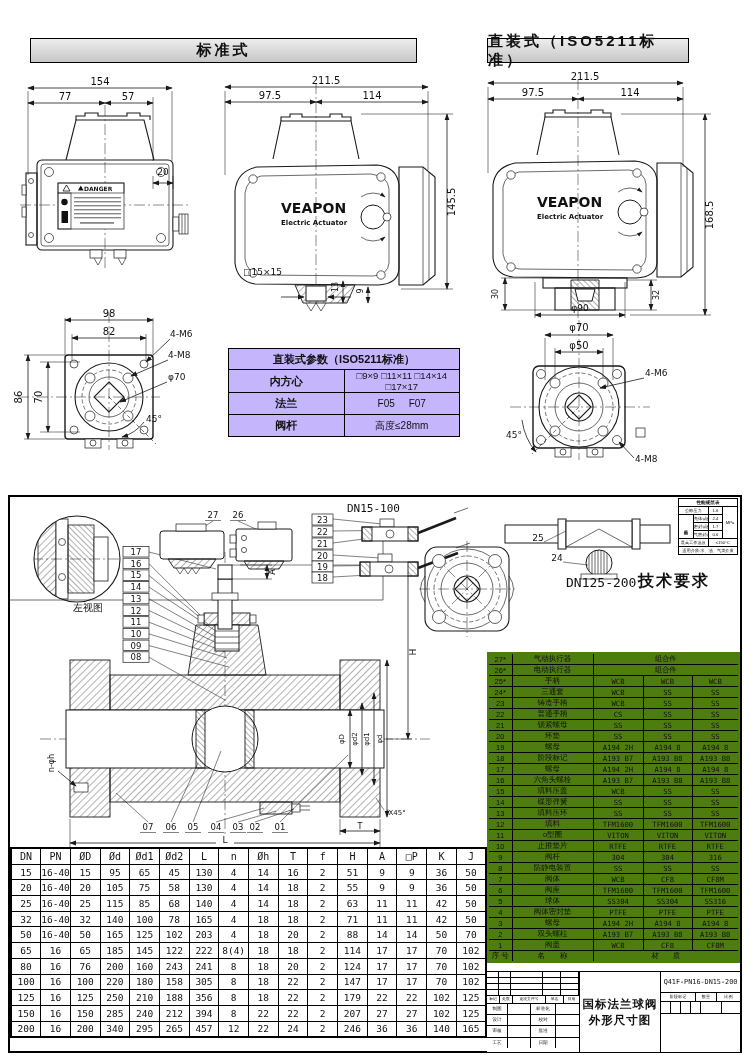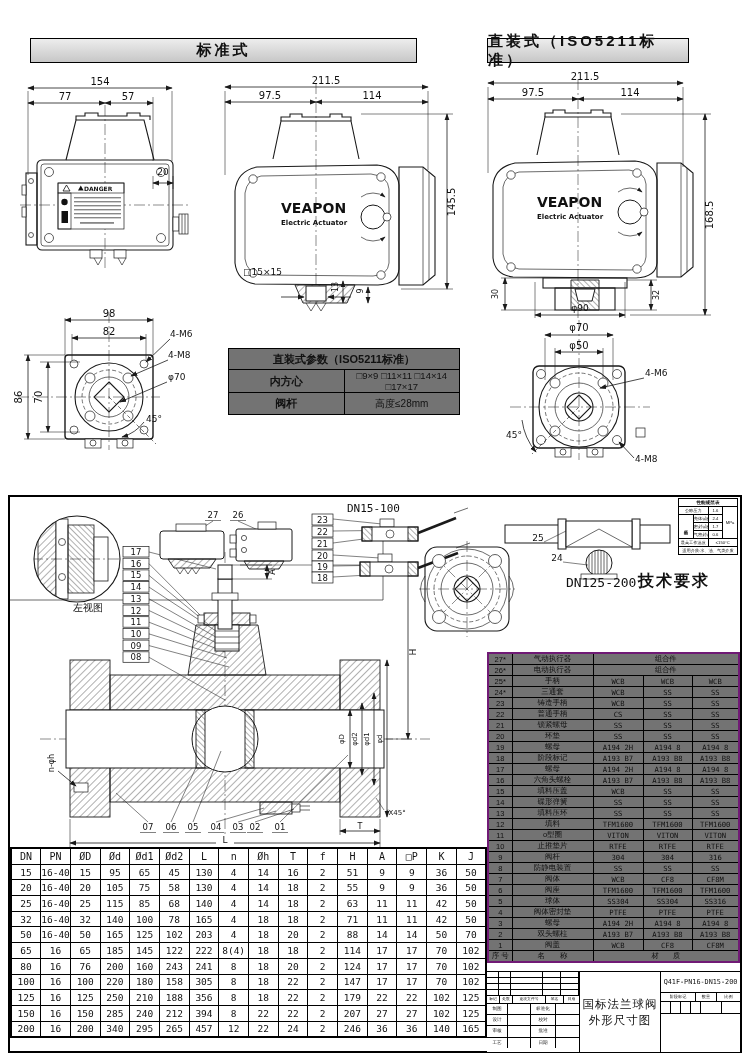--- a/index.html
+++ b/index.html
@@ -24,60 +24,60 @@
   .wt{fill:#fff;stroke:#1a1a1a;stroke-width:0.7}
   .hfa{fill:url(#h1);stroke:#1a1a1a;stroke-width:0.9}
   .hfb{fill:url(#h2);stroke:#1a1a1a;stroke-width:0.9}
   .t6{font-size:6px}.t7{font-size:7px}.t8{font-size:8px}.t85{font-size:8.5px}
   .t9{font-size:9px}.t10{font-size:10px}.t11{font-size:11px}
   .t13{font-size:13px}.t14{font-size:14px;font-weight:bold}
   .mono{font-family:"DejaVu Sans Mono","Liberation Mono",monospace}
   .bold{font-weight:bold}
   .thk{stroke:#1a1a1a;stroke-width:2.6;fill:none}
   
-  .ptab{border-collapse:collapse;table-layout:fixed;background:#737373}
+  .ptab{border-collapse:collapse;table-layout:fixed;background:#c4b5fd}
   .ptab td{border:1.4px solid #000;text-align:center;font-size:10px;height:21px;padding:0 2px}
   .ptab .pt-title{font-size:11px;font-weight:bold;height:20px}
   .ptab .pt-l{width:60px;font-weight:bold;font-size:11px}
   .ptab .pt-sq{font-size:9.5px}
   
   .bbox{left:8px;top:495px;width:730px;height:554px;border:2px solid #000;background:#fff}
   
   .perf{border-collapse:collapse;background:#fff;table-layout:fixed}
   .perf td{border:0.8px solid #000;font-size:4.2px;text-align:center;padding:0;height:7px;
            white-space:nowrap;overflow:hidden}
   .perf .pt{font-size:4.6px;font-weight:bold}
   .perf .rot{writing-mode:vertical-rl;text-orientation:upright;width:6px;letter-spacing:0}
   
   .tech{background:transparent}
   .tech .tt{font-size:16px;font-weight:bold;text-align:center;letter-spacing:2px;margin-bottom:2px}
   .tech div{font-size:8.4px;line-height:11.4px;white-space:nowrap}
   
-  .parts{border-collapse:collapse;table-layout:fixed;background:#737373;border:2px solid #701a75}
+  .parts{border-collapse:collapse;table-layout:fixed;background:#4d7c0f;border:2px solid #4d7c0f}
   .parts td{border:1px solid #000;font-size:7.5px;text-align:center;height:9.4px;
             padding:0;white-space:nowrap;overflow:hidden}
   .parts td+td+td{font-family:"DejaVu Sans Mono","Liberation Mono",monospace;font-size:7.2px}
   
   .dimt{border-collapse:collapse;table-layout:fixed;background:#fff;border:2px solid #000}
   .dimt td{border:1px solid #000;text-align:center;font-size:9.5px;height:14.7px;padding:0;
            font-family:"DejaVu Sans Mono","Liberation Mono",monospace;white-space:nowrap}
   .dimt thead td{font-size:10px}
   
   .tblock{display:flex;background:#fff;border-top:1.5px solid #000}
   .tb-left{width:92px;border-right:1px solid #000}
   .tb-revgrid{height:24px;display:grid;grid-template-columns:12px 12px 32px 18px 18px;
               grid-auto-rows:6px}
   .tb-revgrid i{border-right:1px solid #000;border-bottom:1px solid #000}
   .tb-revhead{display:flex;border-bottom:1px solid #000}
   .tb-revhead span{font-size:3.8px;text-align:center;border-right:1px solid #000;height:7px;line-height:7px;overflow:hidden}
   .tb-rolerow{display:flex;border-bottom:1px solid #000;height:10.2px}
   .tb-rolerow span{font-size:4.6px;line-height:10px;text-align:center;border-right:1px solid #000;overflow:hidden}
   .tb-center{width:81px;border-right:1px solid #000;display:flex;flex-direction:column;
              align-items:center;justify-content:center}
-  .tb-center div{font-size:11.5px;font-weight:normal;letter-spacing:1px;line-height:16px}
+  .tb-center div{font-size:11.5px;font-weight:bold;letter-spacing:1px;line-height:16px}
   .tb-right{width:80px;display:flex;flex-direction:column}
   .tb-model{height:20px;border-bottom:1px solid #000;font-size:6.8px;display:flex;
             align-items:center;justify-content:center;
             font-family:"DejaVu Sans Mono","Liberation Mono",monospace}
   .tb-shead{display:flex;border-bottom:1px solid #000;height:8px}
   .tb-shead span{font-size:4.2px;line-height:8px;text-align:center;border-right:1px solid #000}
   .tb-scells{display:flex;height:11px;border-bottom:1px solid #000}
   .tb-scells i{border-right:1px solid #000;width:9px}
   .tb-rest{flex:1}
 </style>
@@ -326,20 +326,24 @@
 </svg>
 
 <table class="ptab abs" style="left:228px;top:348px;width:232px">
   <tbody>
       <tr>
         <td colspan="2" class="pt-title">直装式参数（ISO5211标准）</td>
       </tr>
   <tr>
     <td class="pt-l">内方心</td>
     <td class="pt-sq">□9×9 □11×11 □14×14 □17×17</td>
+  </tr>
+  <tr>
+    <td class="pt-l">法兰</td>
+    <td>F05&nbsp;&nbsp;&nbsp;&nbsp;&nbsp;F07</td>
   </tr>
   <tr>
     <td class="pt-l">阀杆</td>
     <td>高度≤28mm</td>
   </tr>
 </tbody>
   </table>
 
 <svg class="abs" style="left:470px;top:300px" width="280" height="192" viewBox="0 0 280 192">
   <line class="cl" x1="109" y1="20" x2="109" y2="160"></line>

